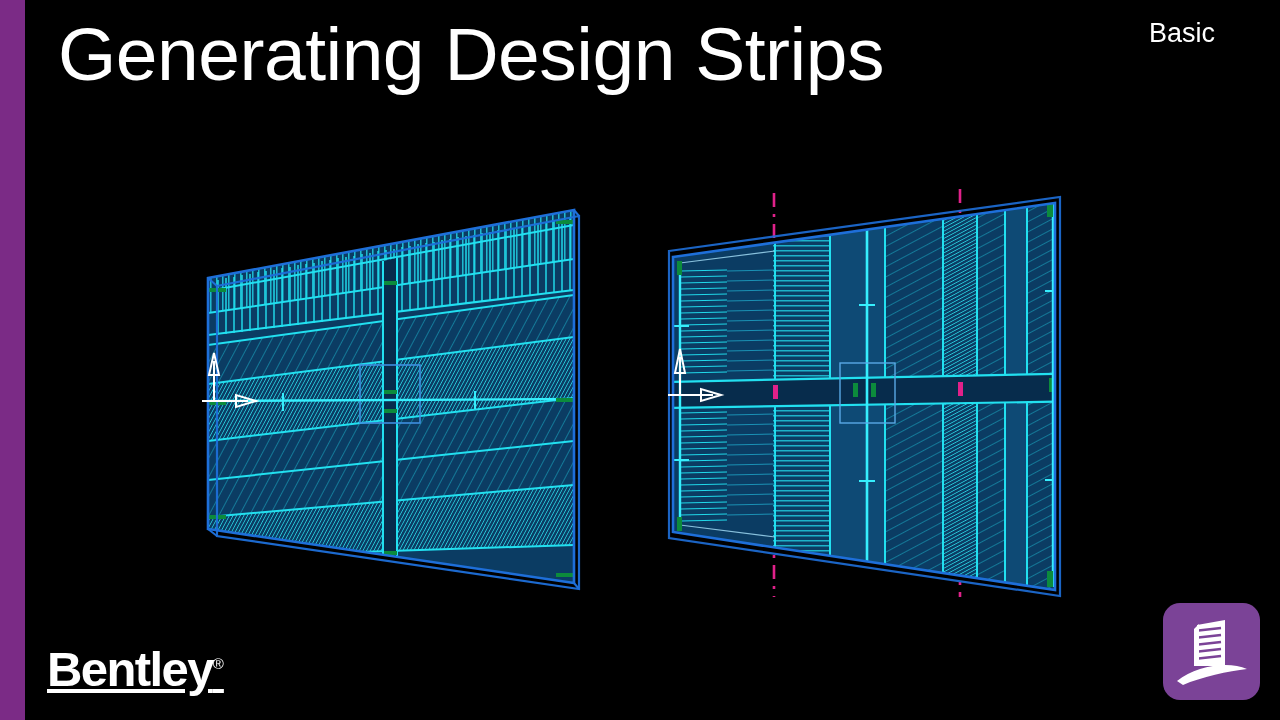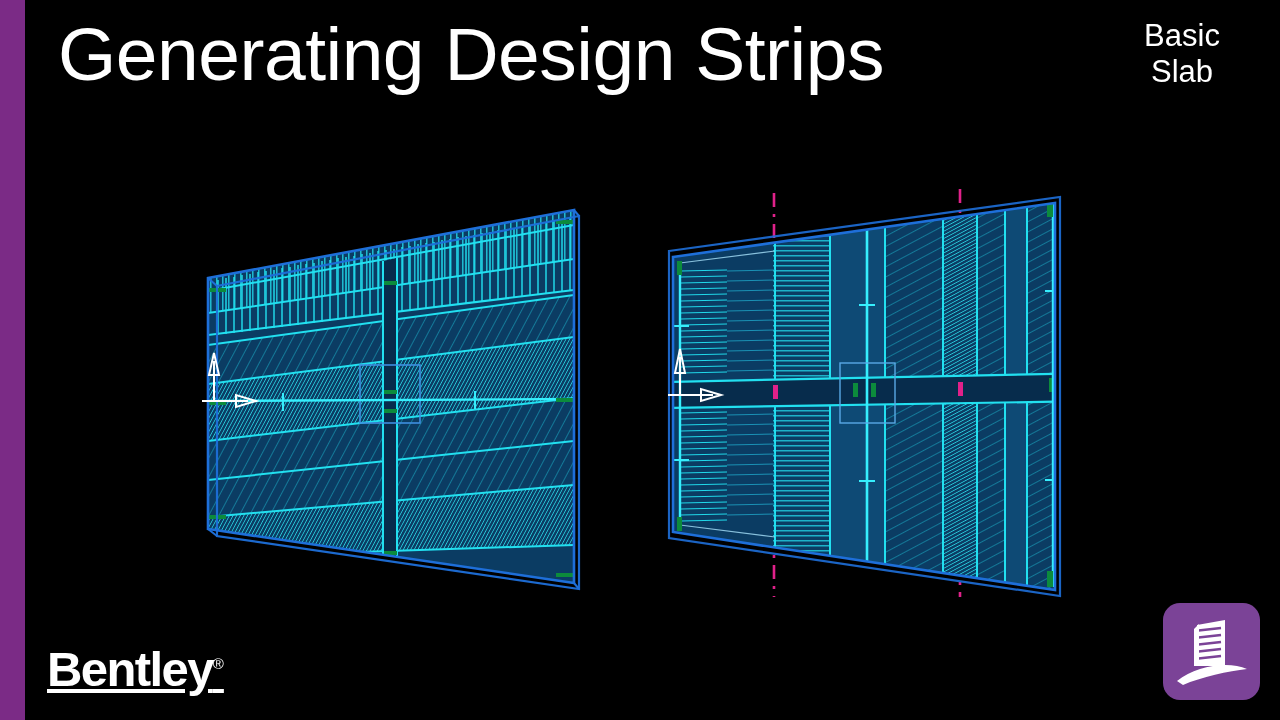--- a/index.html
+++ b/index.html
@@ -10,21 +10,21 @@
   
   #accent-bar{position:absolute;left:0;top:0;width:25px;height:720px;background:#7B2B86;}
 
   
   #title{position:absolute;left:58px;top:14px;width:980px;
          color:#ffffff;font-size:75px;font-weight:300;line-height:1.08;
          letter-spacing:-0.5px;white-space:nowrap;}
 
   
   #corner-label{position:absolute;right:18px;top:18px;width:160px;text-align:center;
-                color:#ffffff;font-size:31px;font-weight:400;line-height:1.16;}
+                color:#ffffff;font-size:27px;font-weight:400;line-height:1.16;}
   #corner-label div{display:block;}
 
   
   #bentley{position:absolute;left:47px;top:645px;color:#fff;
            font-size:49px;font-weight:bold;letter-spacing:-1.6px;line-height:1;text-decoration:underline;}
   #bentley .reg{font-size:15px;font-weight:normal;vertical-align:super;letter-spacing:0;}
 
   
   #app-badge{position:absolute;left:1163px;top:603px;width:97px;height:97px;
              border-radius:17px;background:#7B4397;
@@ -41,21 +41,20 @@
 <body>
 
 <div id="slide">
 
   <div id="accent-bar"></div>
 
   <div id="title">Generating Design Strips</div>
 
   <div id="corner-label">
     <div>Basic</div>
-    <div>Slab</div>
   </div>
 
   <div class="cad" id="cad-left">
     <svg width="420" height="420" viewBox="0 0 420 420" xmlns="http://www.w3.org/2000/svg">
       <defs>
 
         <pattern id="hl-sparse" width="9" height="9" patternUnits="userSpaceOnUse" patternTransform="rotate(28)">
           <rect width="9" height="9" fill="#0B3C63"></rect>
           <line x1="0" y1="0" x2="0" y2="9" stroke="#1FC8DC" stroke-width="1.6" opacity="0.55"></line>
         </pattern>

